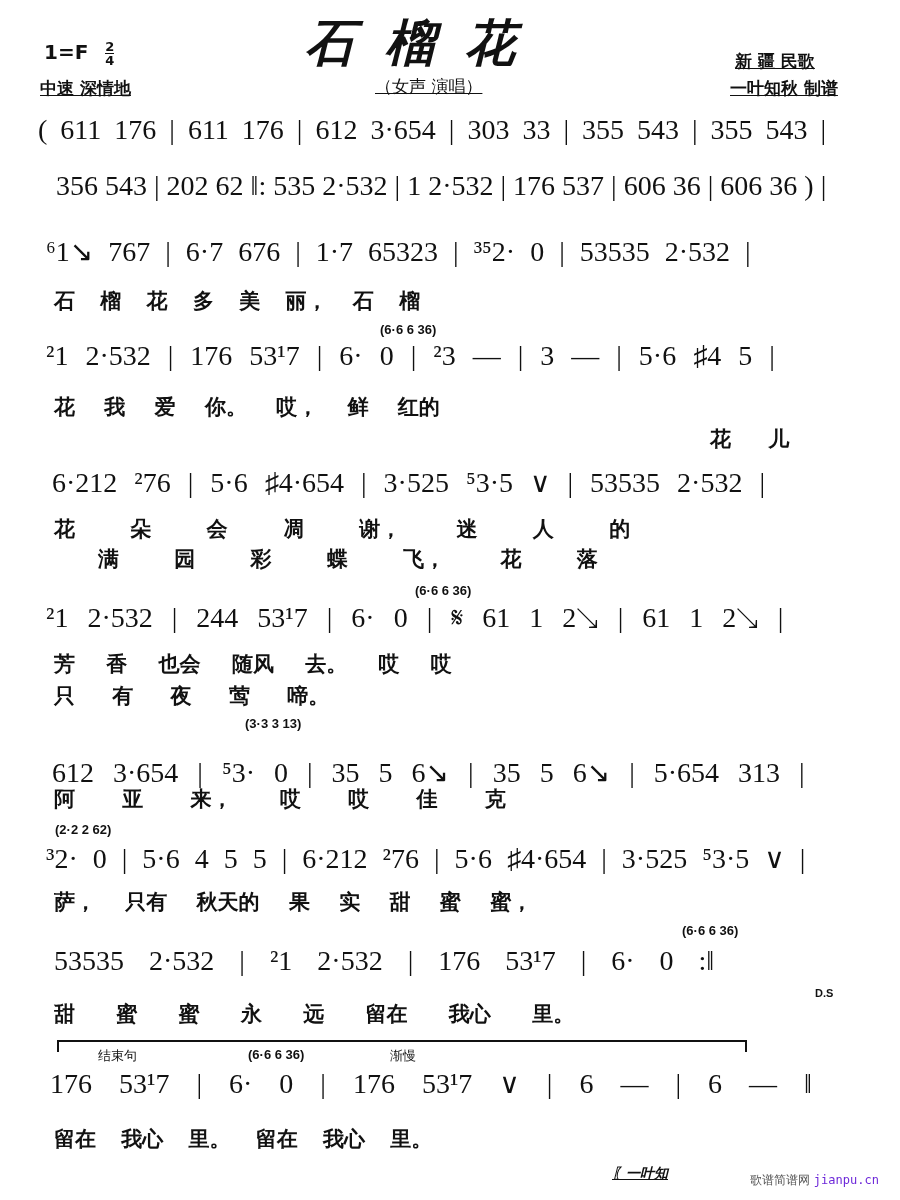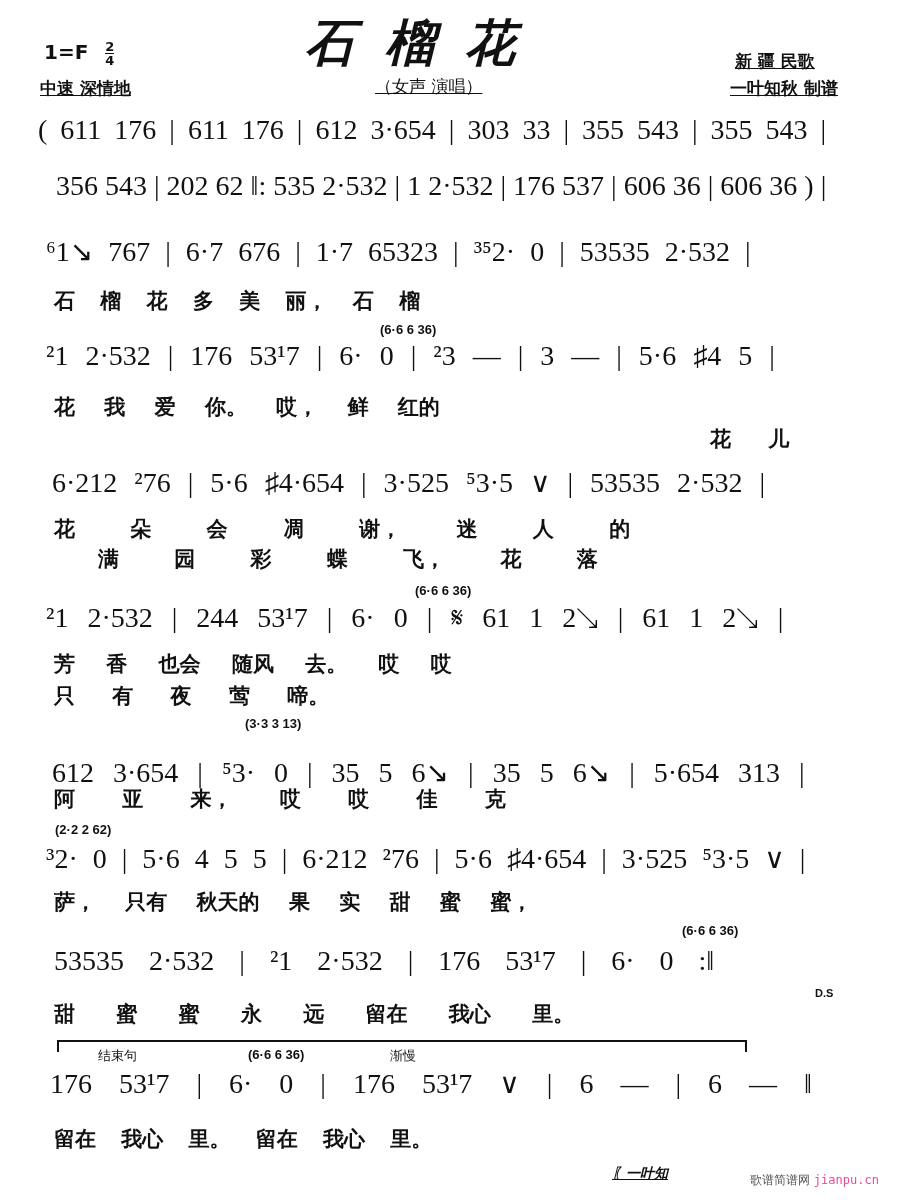--- a/index.html
+++ b/index.html
@@ -8,21 +8,21 @@
   .title{font-family:"DejaVu Sans",sans-serif;font-weight:bold;font-size:50px;letter-spacing:30px;font-style:italic;}
   .hdr{font-family:"DejaVu Sans",sans-serif;font-size:17px;font-weight:bold;text-decoration:underline;}
   .key{font-family:"DejaVu Sans",sans-serif;font-size:20px;font-weight:bold;}
   .ts{display:inline-block;text-align:center;font-size:13px;line-height:13px;vertical-align:middle;margin-left:10px;font-family:"DejaVu Sans",sans-serif;}
   .ts span{display:block;}
   .ts span.top{border-bottom:1px solid #111;}
   .notes{font-family:"Liberation Serif",serif;font-size:28px;line-height:32px;}
   .lyr{font-family:"DejaVu Sans",sans-serif;font-weight:bold;font-size:21px;letter-spacing:0;}
   .small{font-family:Liberation Sans, sans-serif;font-size:13px;font-weight:bold;}
   .wm{font-family:"DejaVu Sans",sans-serif;font-size:12px;color:#555;}
-  .wm .site{color:#ec4899;font-family:"DejaVu Sans Mono",monospace;}
+  .wm .site{color:#6d28d9;font-family:"DejaVu Sans Mono",monospace;}
   .bracket{position:absolute;border-top:2px solid #111;border-left:2px solid #111;border-right:2px solid #111;height:10px;}
 </style>
 </head>
 <body>
 
 <div class="abs key" style="left:44px;top:40px;">
   <span>1=F</span>
   <span class="ts">
     <span class="top">2</span>
     <span>4</span>

